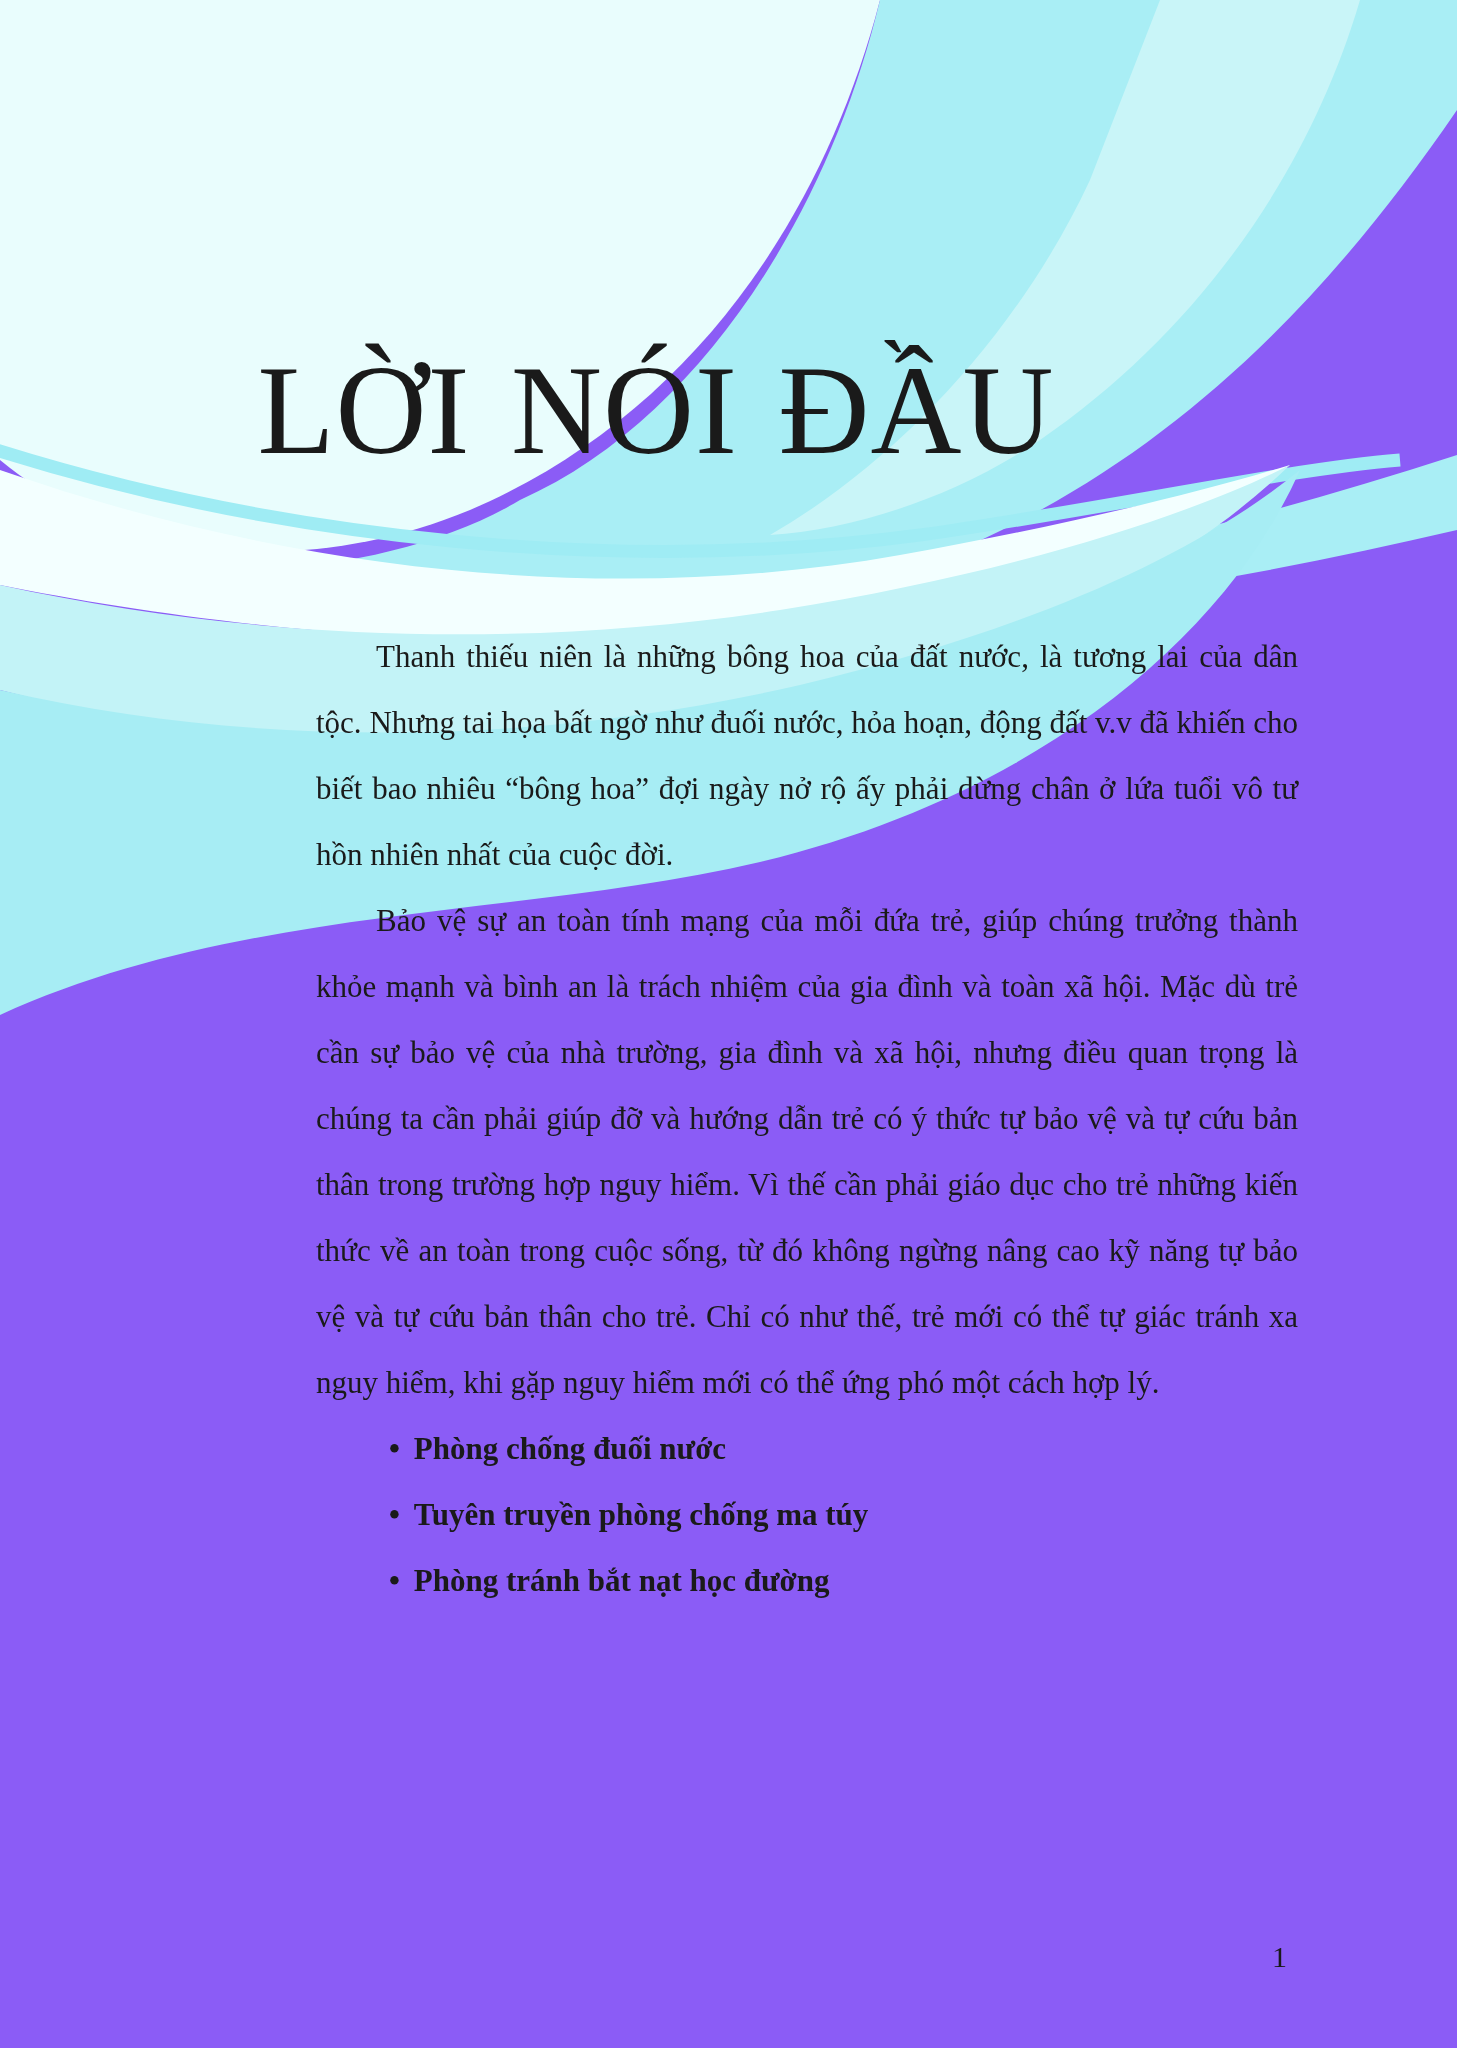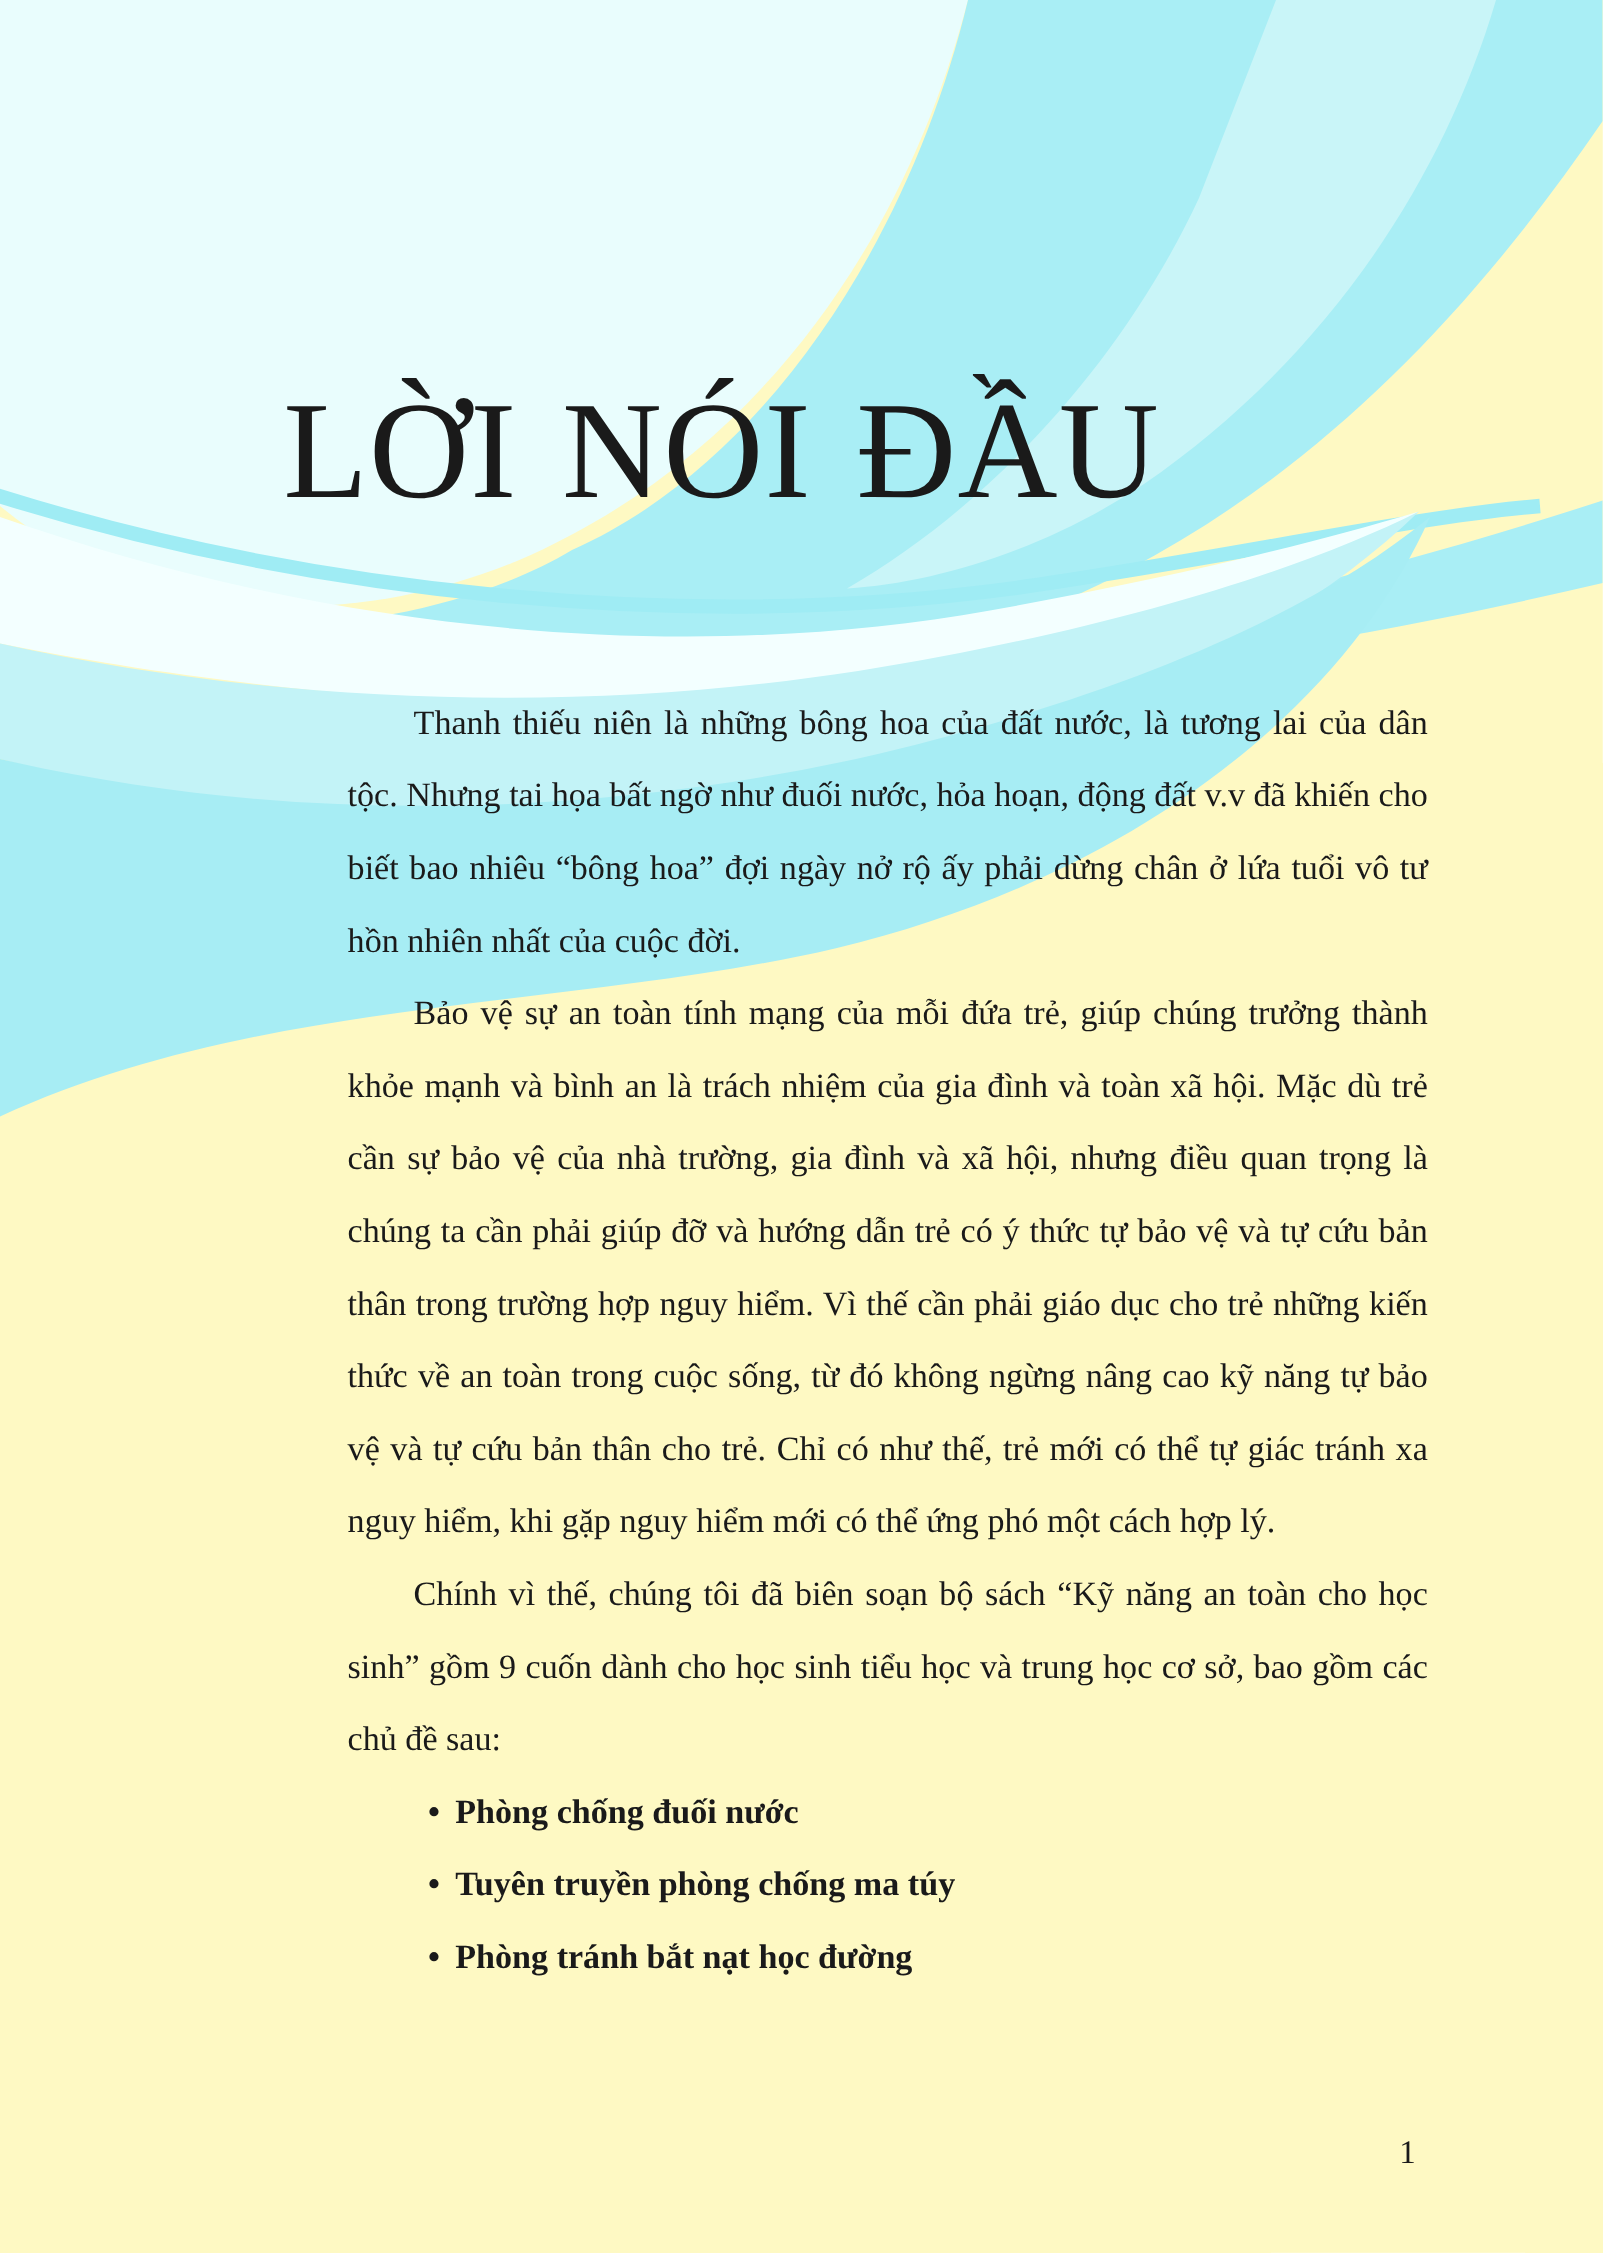--- a/index.html
+++ b/index.html
@@ -66,21 +66,21 @@
     position: absolute;
     left: 1272px;
     top: 1936px;
     font-size: 30px;
     line-height: 42px;
   }
 </style>
 </head>
 <body>
 
-<div class="page" style="background: #fef9c3; color: rgb(26, 26, 26);">
+<div class="page" style="background: #8b5cf6; color: rgb(26, 26, 26);">
 
   <svg class="swirls" viewBox="0 0 1457 2048" xmlns="http://www.w3.org/2000/svg" aria-hidden="true">
 
     <path d="M0,0 L880,0 C820,230 680,420 470,510 C300,580 120,560 0,460 Z" fill="#e9fdfd"></path>
 
     <path d="M880,0 L1457,0 L1457,110 C1300,340 1120,500 880,580 C620,660 320,630 95,555 C250,590 420,560 520,500 C700,420 830,210 880,0 Z" fill="#a9eef5"></path>
 
     <path d="M1160,0 L1360,0 C1310,170 1200,330 1040,440 C950,500 850,530 770,535 C900,460 1020,330 1090,180 Z" fill="#c9f5f8"></path>
 
     <path d="M640,610 C920,600 1180,545 1457,455 L1457,530 C1200,590 930,635 640,610 Z" fill="#a9eef5"></path>
@@ -92,21 +92,20 @@
     <path d="M0,585 C250,640 520,650 780,610 C1000,575 1180,520 1290,465 C1150,600 930,690 670,725 C420,758 170,735 0,690 Z" fill="#c3f3f7"></path>
 
     <path d="M0,690 C260,750 540,745 800,685 C1020,632 1190,560 1300,470 C1220,650 1020,800 760,862 C520,918 240,905 0,1015 Z" fill="#a7edf4"></path>
   </svg>
 
   <h1 class="doc-title">LỜI NÓI ĐẦU</h1>
 
   <div class="body-text">
     <p>Thanh thiếu niên là những bông hoa của đất nước, là tương lai của dân tộc. Nhưng tai họa bất ngờ như đuối nước, hỏa hoạn, động đất v.v đã khiến cho biết bao nhiêu “bông hoa” đợi ngày nở rộ ấy phải dừng chân ở lứa tuổi vô tư hồn nhiên nhất của cuộc đời.</p>
     <p>Bảo vệ sự an toàn tính mạng của mỗi đứa trẻ, giúp chúng trưởng thành khỏe mạnh và bình an là trách nhiệm của gia đình và toàn xã hội. Mặc dù trẻ cần sự bảo vệ của nhà trường, gia đình và xã hội, nhưng điều quan trọng là chúng ta cần phải giúp đỡ và hướng dẫn trẻ có ý thức tự bảo vệ và tự cứu bản thân trong trường hợp nguy hiểm. Vì thế cần phải giáo dục cho trẻ những kiến thức về an toàn trong cuộc sống, từ đó không ngừng nâng cao kỹ năng tự bảo vệ và tự cứu bản thân cho trẻ. Chỉ có như thế, trẻ mới có thể tự giác tránh xa nguy hiểm, khi gặp nguy hiểm mới có thể ứng phó một cách hợp lý.</p>
-    <p>Chính vì thế, chúng tôi đã biên soạn bộ sách “Kỹ năng an toàn cho học sinh” gồm 9 cuốn dành cho học sinh tiểu học và trung học cơ sở, bao gồm các chủ đề sau:</p>
 
     <div class="bullet-list">
       <div class="bullet-line">
         <span class="bullet-char">•</span><span>Phòng chống đuối nước</span>
       </div>
       <div class="bullet-line">
         <span class="bullet-char">•</span><span>Tuyên truyền phòng chống ma túy</span>
       </div>
       <div class="bullet-line">
         <span class="bullet-char">•</span><span>Phòng tránh bắt nạt học đường</span>

